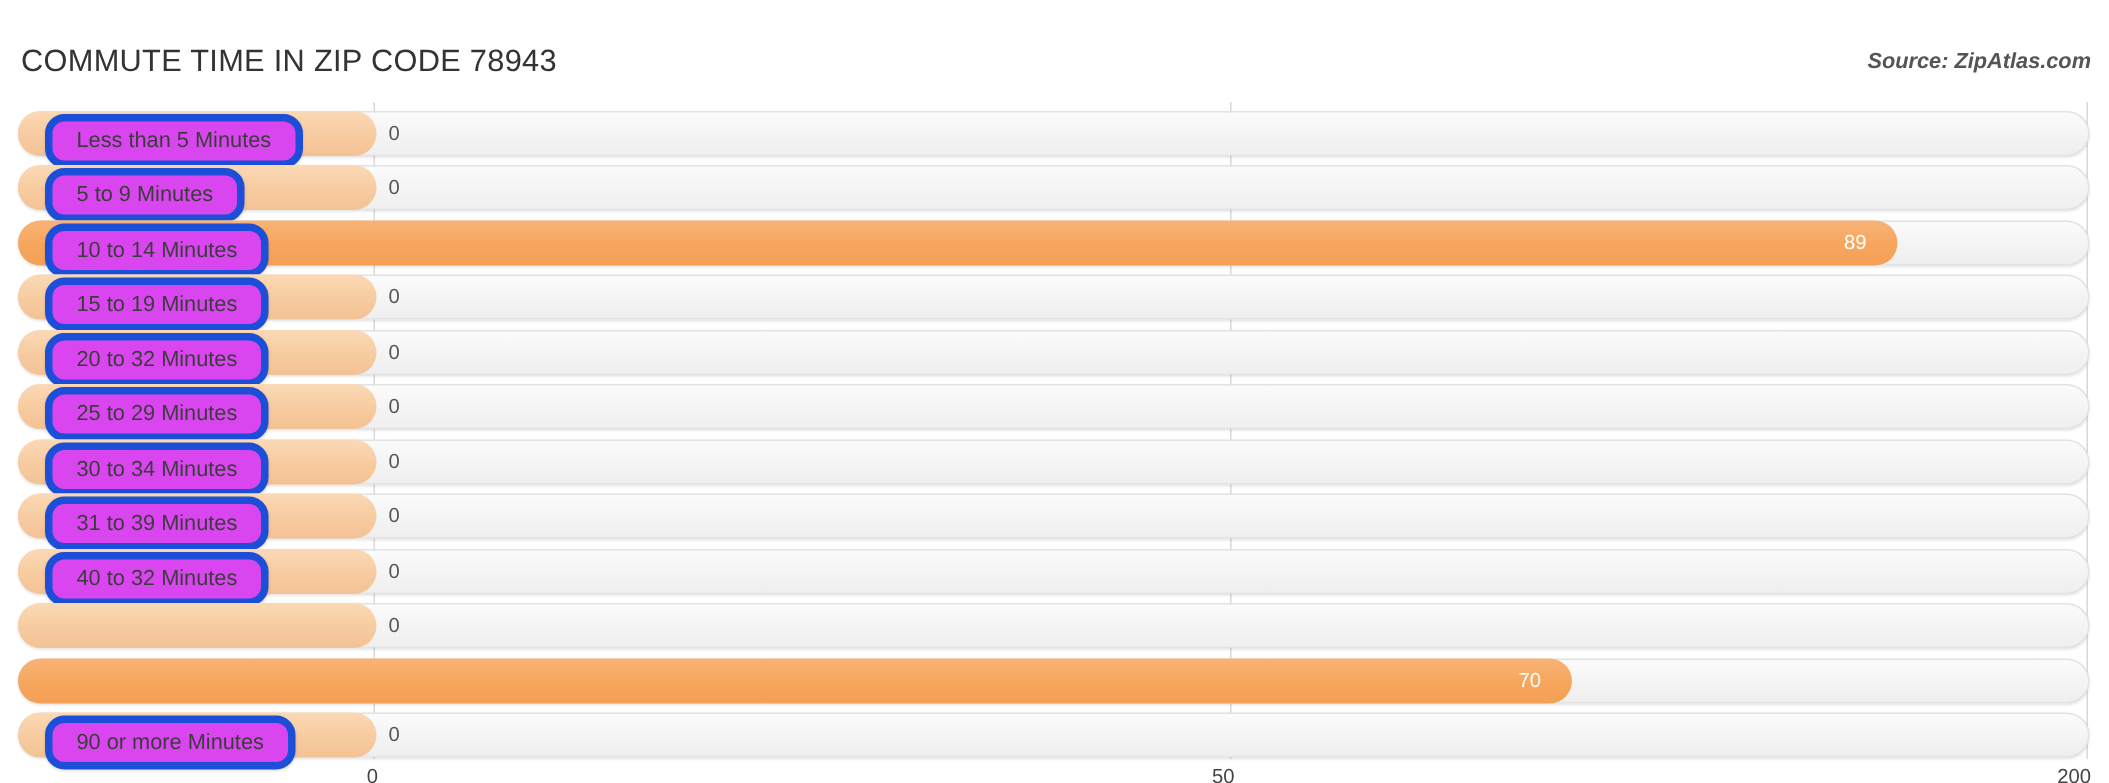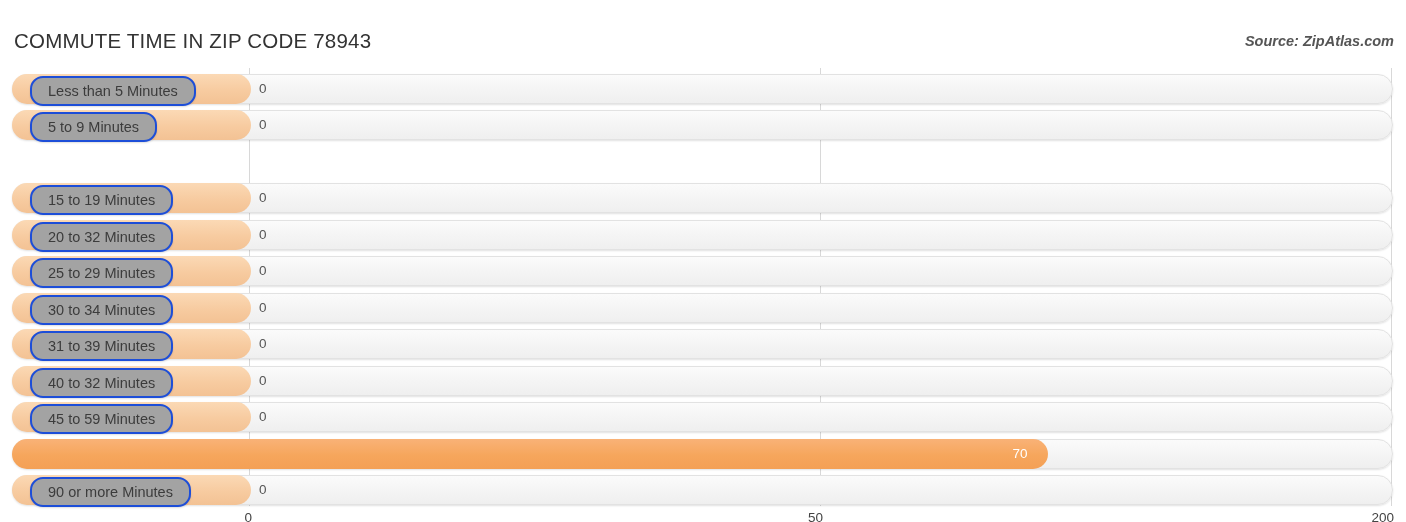--- a/index.html
+++ b/index.html
@@ -111,22 +111,22 @@
     background: linear-gradient(to bottom, #f9b277 0%, #f6a65c 55%, #f4a055 100%);
   }
   
   .label-pill {
     position: absolute;
     left: 18px;
     top: 2px;
     height: 26px;
     line-height: 26px;
     padding: 0 16px 0 16px;
-    background: #a3a3a3;
-    border: 2px solid #1d4ed8;
+    background: #d946ef;
+    border: 5px solid #1d4ed8;
     border-radius: 13px;
     font-size: 14.5px;
     color: #3c3c3c;
     white-space: nowrap;
     box-shadow: 0 1px 2px rgba(0,0,0,0.13);
   }
   
   .value-out {
     position: absolute;
     top: 0;
@@ -185,20 +185,26 @@
           <div class="bar zero" style="width: 239px;"></div>
           <div class="label-pill">Less than 5 Minutes</div>
           <div class="value-out" style="left: 247px;">0</div>
         </div>
         <div class="row" style="top: 42.45px;">
           <div class="track"></div>
           <div class="bar zero" style="width: 239px;"></div>
           <div class="label-pill">5 to 9 Minutes</div>
           <div class="value-out" style="left: 247px;">0</div>
         </div>
+        <div class="row" style="top: 78.9px;">
+          <div class="track"></div>
+          <div class="bar filled" style="width: 1253.38px;"></div>
+          <div class="label-pill">10 to 14 Minutes</div>
+          <div class="value-in" style="left: 1217.38px;">89</div>
+        </div>
         <div class="row" style="top: 115.35px;">
           <div class="track"></div>
           <div class="bar zero" style="width: 239px;"></div>
           <div class="label-pill">15 to 19 Minutes</div>
           <div class="value-out" style="left: 247px;">0</div>
         </div>
         <div class="row" style="top: 151.8px;">
           <div class="track"></div>
           <div class="bar zero" style="width: 239px;"></div>
           <div class="label-pill">20 to 32 Minutes</div>
@@ -224,21 +230,20 @@
         </div>
         <div class="row" style="top: 297.6px;">
           <div class="track"></div>
           <div class="bar zero" style="width: 239px;"></div>
           <div class="label-pill">40 to 32 Minutes</div>
           <div class="value-out" style="left: 247px;">0</div>
         </div>
         <div class="row" style="top: 334.05px;">
           <div class="track"></div>
           <div class="bar zero" style="width: 239px;"></div>
-          <div class="label-pill">45 to 59 Minutes</div>
           <div class="value-out" style="left: 247px;">0</div>
         </div>
         <div class="row" style="top: 370.5px;">
           <div class="track"></div>
           <div class="bar filled" style="width: 1036.4px;"></div>
           <div class="value-in" style="left: 1000.4px;">70</div>
         </div>
         <div class="row" style="top: 406.95px;">
           <div class="track"></div>
           <div class="bar zero" style="width: 239px;"></div>

